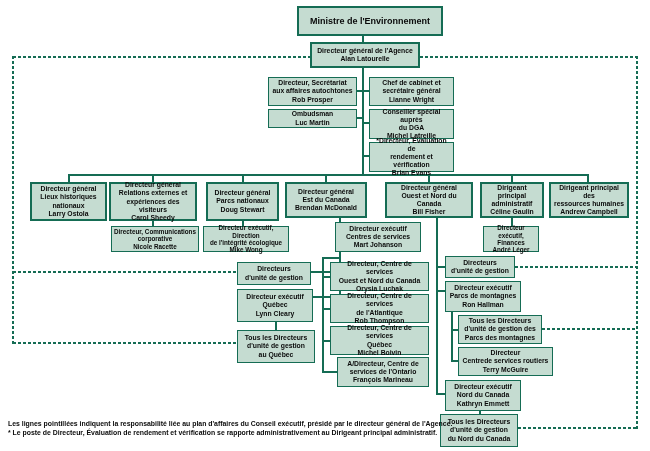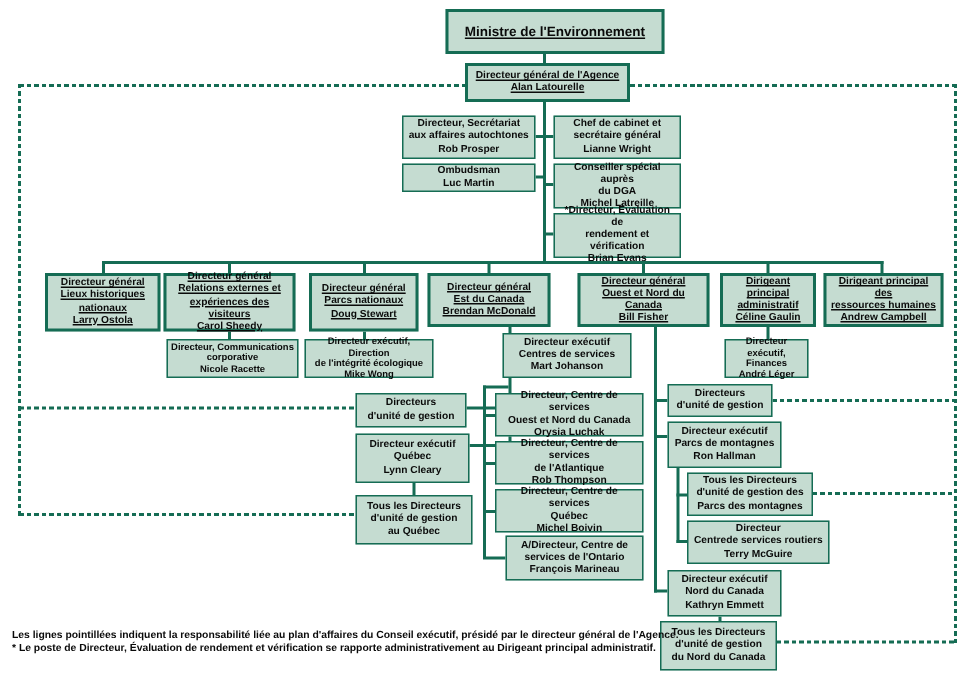--- a/index.html
+++ b/index.html
@@ -8,21 +8,21 @@
     font-family:"Liberation Sans","DejaVu Sans",sans-serif;
     overflow:hidden;
   }
   .box{
     position:absolute;box-sizing:border-box;
     background:#c5dcd1;border:1px solid #156c54;
     display:flex;flex-direction:column;justify-content:center;align-items:center;
     text-align:center;font-weight:bold;color:#0a0a0a;
     font-size:6.8px;line-height:1.18;z-index:3;padding:1px 2px;
   }
-  .b2{border-width:2px;text-decoration:underline;}
+  .b2{border-width:2px;}
   .fs9{font-size:9px;}
   .fs6{font-size:6.3px;}
   .ln{position:absolute;background:#156c54;z-index:1;}
   .dash-h{position:absolute;height:2px;z-index:1;
     background:repeating-linear-gradient(90deg,#156c54 0 3px,transparent 3px 5px);}
   .dash-v{position:absolute;width:2px;z-index:1;
     background:repeating-linear-gradient(180deg,#156c54 0 3px,transparent 3px 5px);}
   .footnote{
     position:absolute;left:8px;top:419px;width:630px;
     font-size:6.9px;font-weight:bold;color:#0a0a0a;line-height:1.35;z-index:3;

